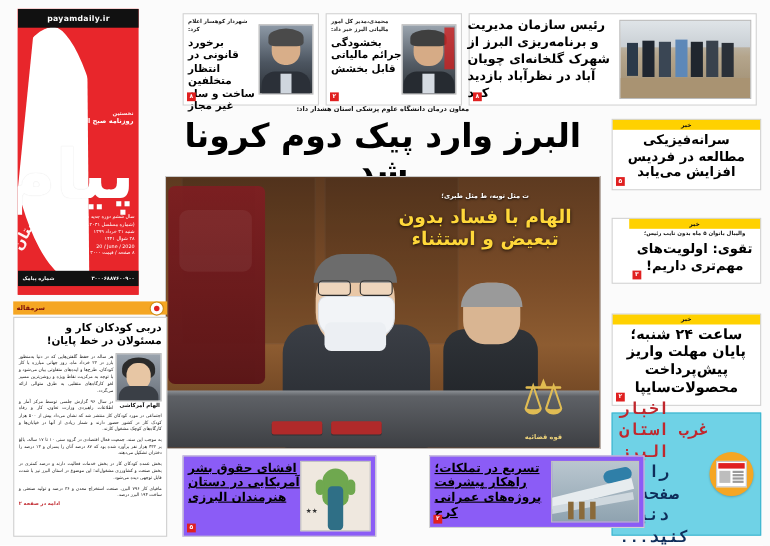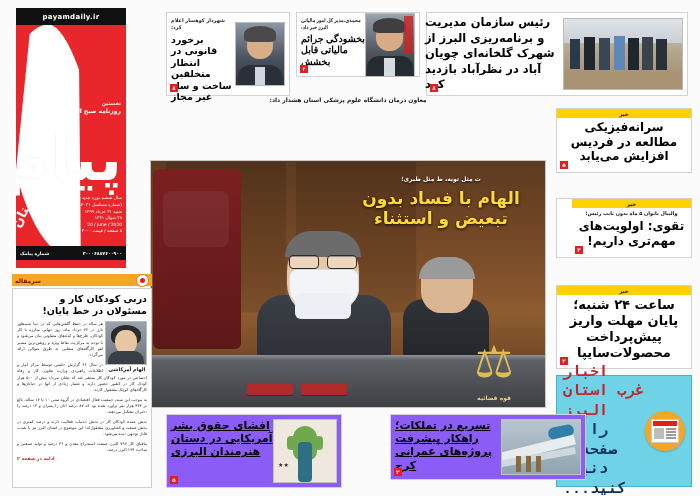--- a/index.html
+++ b/index.html
@@ -275,21 +275,21 @@
     </div>
     <div class="ph" style="height:62px;background:linear-gradient(180deg,#8d99a6 0%,#4c5560 55%,#2d3238 100%);">
       <div style="position:absolute;left:11px;top:8px;width:26px;height:28px;background:#d8ae89;border-radius:45%;"></div>
       <div style="position:absolute;left:8px;top:3px;width:32px;height:16px;background:#4a4a4a;border-radius:50% 50% 20% 20%;"></div>
       <div style="position:absolute;left:2px;bottom:0;width:44px;height:20px;background:#2b3038;border-radius:12px 12px 0 0;"></div>
       <div style="position:absolute;left:19px;bottom:0;width:10px;height:18px;background:#cfd6de;"></div>
     </div>
     <div class="pagenum">۸</div>
   </div>
 
-  <div class="topcard" style="left:296px;top:12px;width:124px;height:65px;font-family:Liberation Serif, serif;">
+  <div class="topcard" style="left:296px;top:12px;width:124px;height:84px;">
     <div class="txt">
       <div class="kicker">محمدی،مدیر کل امور مالیاتی البرز خبر داد:</div>
       <div class="hl">بخشودگی جرائم مالیاتی قابل بخشش</div>
     </div>
     <div class="ph" style="height:62px;background:linear-gradient(180deg,#9aa4ae 0%,#555d66 55%,#2f3439 100%);">
       <div style="position:absolute;left:10px;top:9px;width:27px;height:28px;background:#d6ab86;border-radius:45%;"></div>
       <div style="position:absolute;left:7px;top:4px;width:33px;height:15px;background:#3f3f3f;border-radius:50% 50% 20% 20%;"></div>
       <div style="position:absolute;right:1px;top:2px;width:9px;height:38px;background:#c22;opacity:.8;"></div>
       <div style="position:absolute;left:1px;bottom:0;width:46px;height:20px;background:#262b31;border-radius:12px 12px 0 0;"></div>
       <div style="position:absolute;left:18px;bottom:0;width:11px;height:18px;background:#d5dbe2;"></div>
@@ -310,20 +310,21 @@
       <div style="position:absolute;left:64px;top:19px;width:11px;height:32px;background:#20262e;"></div>
       <div style="position:absolute;left:78px;top:18px;width:11px;height:33px;background:#39424d;"></div>
       <div style="position:absolute;left:92px;top:20px;width:11px;height:31px;background:#2a3038;"></div>
       <div style="position:absolute;left:0;bottom:0;width:100%;height:18px;background:#a99372;"></div>
     </div>
     <div class="pagenum">۸</div>
   </div>
 
   <div id="lead">
     <div class="kicker">معاون درمان دانشگاه علوم پزشکی استان هشدار داد:</div>
+    <div class="hl">البرز وارد پیک دوم کرونا شد</div>
   </div>
 
   <div id="mainphoto">
     <div class="court-wall"></div>
     <div class="court-panel" style="left:14px;top:0;width:120px;height:150px;"></div>
     <div class="court-panel" style="left:144px;top:0;width:120px;height:150px;"></div>
     <div class="chairs"></div>
     <div class="sidefig">
       <div class="b"></div>
         <div class="h"></div>

